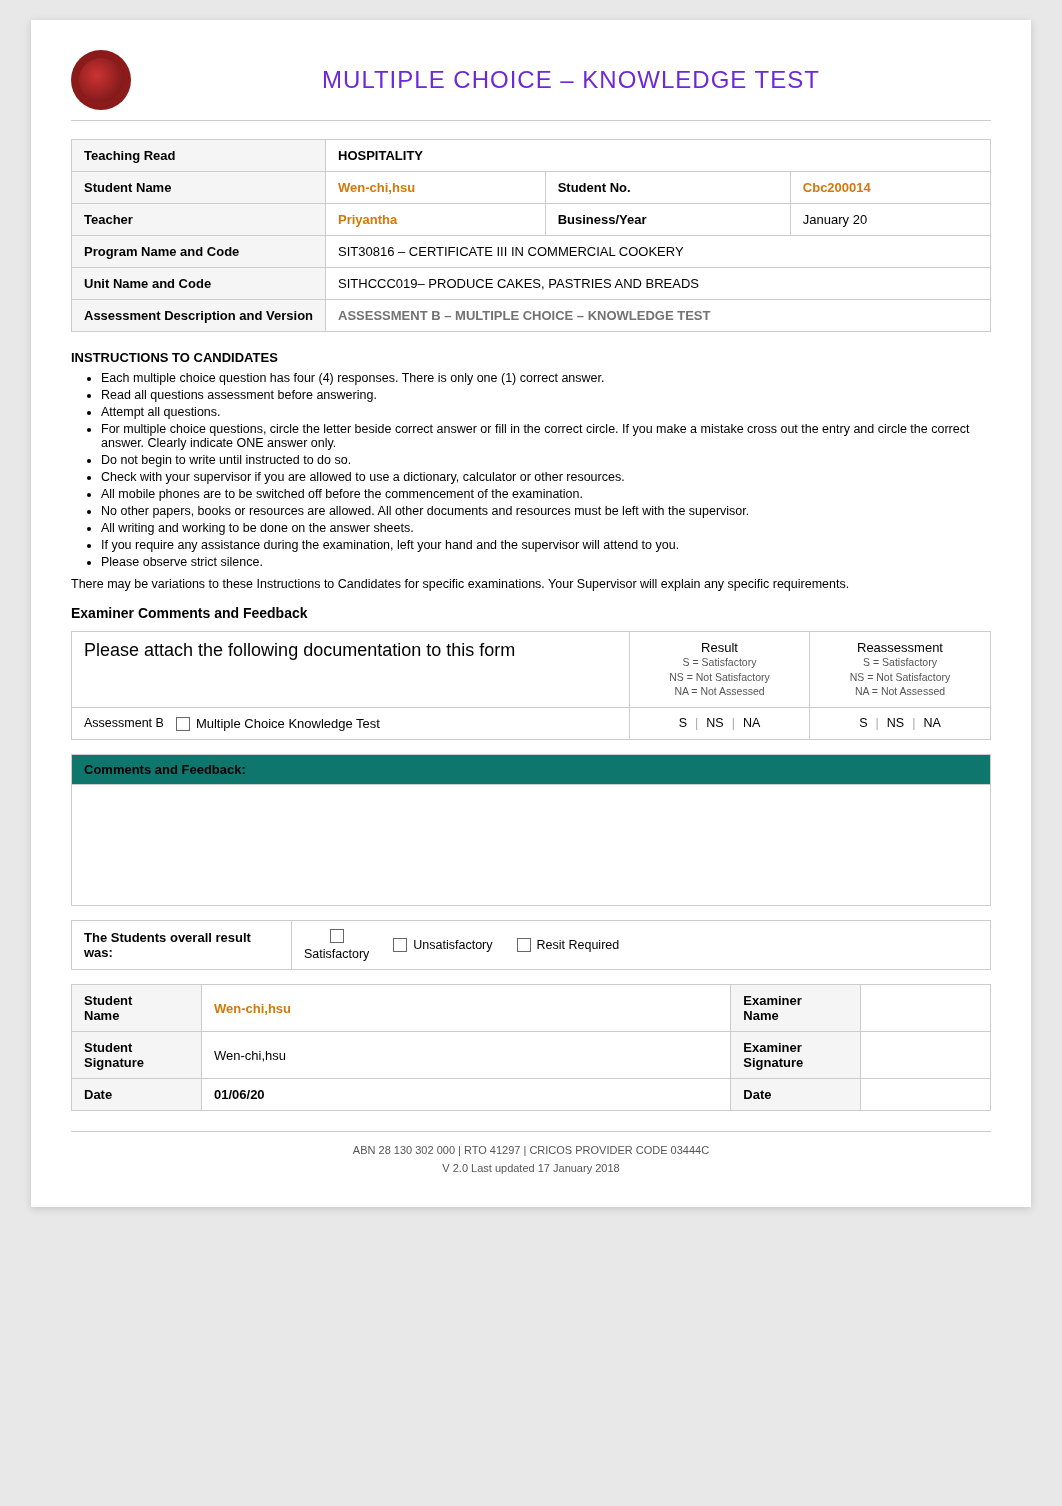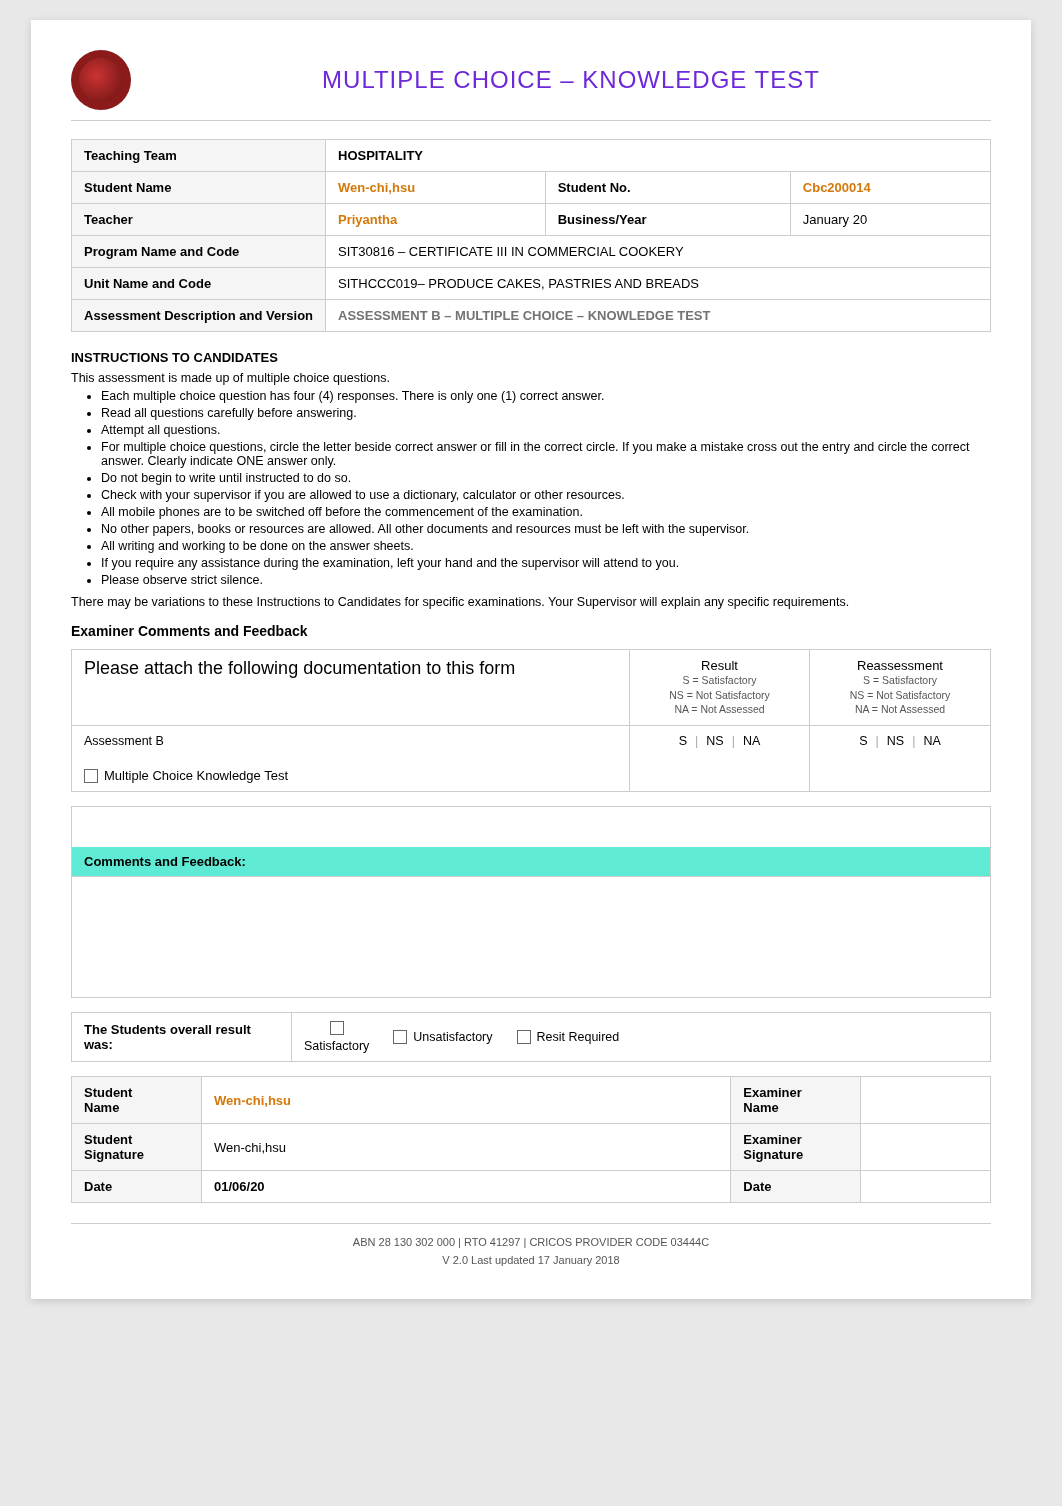--- a/index.html
+++ b/index.html
@@ -159,26 +159,25 @@
       flex-shrink: 0;
       background: #fff;
     }
 
     
     .comments-section {
       border: 1px solid #ccc;
       margin-bottom: 14px;
     }
     .comments-header {
-      background: #5eead4;
+      background: #0f766e;
       padding: 7px 12px;
       font-weight: bold;
       font-size: 13px;
       border-bottom: 1px solid #ccc;
-      margin-top: 40px;
     }
     .comments-body {
       height: 120px;
       padding: 8px 12px;
     }
 
     
     .overall-result-table {
       width: 100%;
       border-collapse: collapse;
@@ -263,21 +262,21 @@
     <div class="header-logo"></div>
     <div class="header-title-area">
       <div class="header-title">MULTIPLE CHOICE – KNOWLEDGE TEST</div>
     </div>
   </div>
 
   <table class="info-table">
     <tbody>
 
       <tr>
-        <td class="label-cell">Teaching Team</td>
+        <td class="label-cell">Teaching Read</td>
         <td colspan="3" style="font-weight:bold;">HOSPITALITY</td>
       </tr>
 
       <tr>
         <td class="label-cell">Student Name</td>
         <td class="value-orange">Wen-chi,hsu</td>
         <td class="label-bold">Student No.</td>
         <td class="value-orange">Cbc200014</td>
       </tr>
 
@@ -300,24 +299,23 @@
 
       <tr>
         <td class="label-cell" style="vertical-align:top;">Assessment Description and Version</td>
         <td colspan="3" style="font-weight:bold;color:#737373;">ASSESSMENT B – MULTIPLE CHOICE – KNOWLEDGE TEST</td>
       </tr>
     </tbody>
   </table>
 
   <div style="margin-bottom:14px;">
     <div class="section-title">INSTRUCTIONS TO CANDIDATES</div>
-    <p class="instructions-para">This assessment is made up of multiple choice questions.</p>
     <ul class="bullet-list">
       <li>Each multiple choice question has four (4) responses. There is only one (1) correct answer.</li>
-      <li>Read all questions carefully before answering.</li>
+      <li>Read all questions assessment before answering.</li>
       <li>Attempt all questions.</li>
       <li>For multiple choice questions, circle the letter beside correct answer or fill in the correct circle. If you make a mistake cross out the entry and circle the correct answer. Clearly indicate ONE answer only.</li>
       <li>Do not begin to write until instructed to do so.</li>
       <li>Check with your supervisor if you are allowed to use a dictionary, calculator or other resources.</li>
       <li>All mobile phones are to be switched off before the commencement of the examination.</li>
       <li>No other papers, books or resources are allowed. All other documents and resources must be left with the supervisor.</li>
       <li>All writing and working to be done on the answer sheets.</li>
       <li>If you require any assistance during the examination, left your hand and the supervisor will attend to you.</li>
       <li>Please observe strict silence.</li>
     </ul>
@@ -338,21 +336,21 @@
 NA = Not Assessed</div>
       </div>
       <div class="examiner-header-cell" style="text-align:center;">
         <div style="font-weight:normal;font-size:13px;">Reassessment</div>
         <div class="sub-label" style="white-space:pre-line;">S = Satisfactory
 NS = Not Satisfactory
 NA = Not Assessed</div>
       </div>
     </div>
     <div class="examiner-body-row">
-      <div class="examiner-body-cell" style="flex-direction:column;gap:20px;">
+      <div class="examiner-body-cell" style="flex-direction:row;gap:12px;">
         <span>Assessment B</span>
         <div class="checkbox-label">
           <div class="checkbox-box"></div>
           <span style="font-size:13px;">Multiple Choice Knowledge Test</span>
         </div>
       </div>
       <div class="examiner-body-cell" style="justify-content:center;">
         <div class="ns-options">
           <span>S</span>
           <span class="divider-v">|</span>

